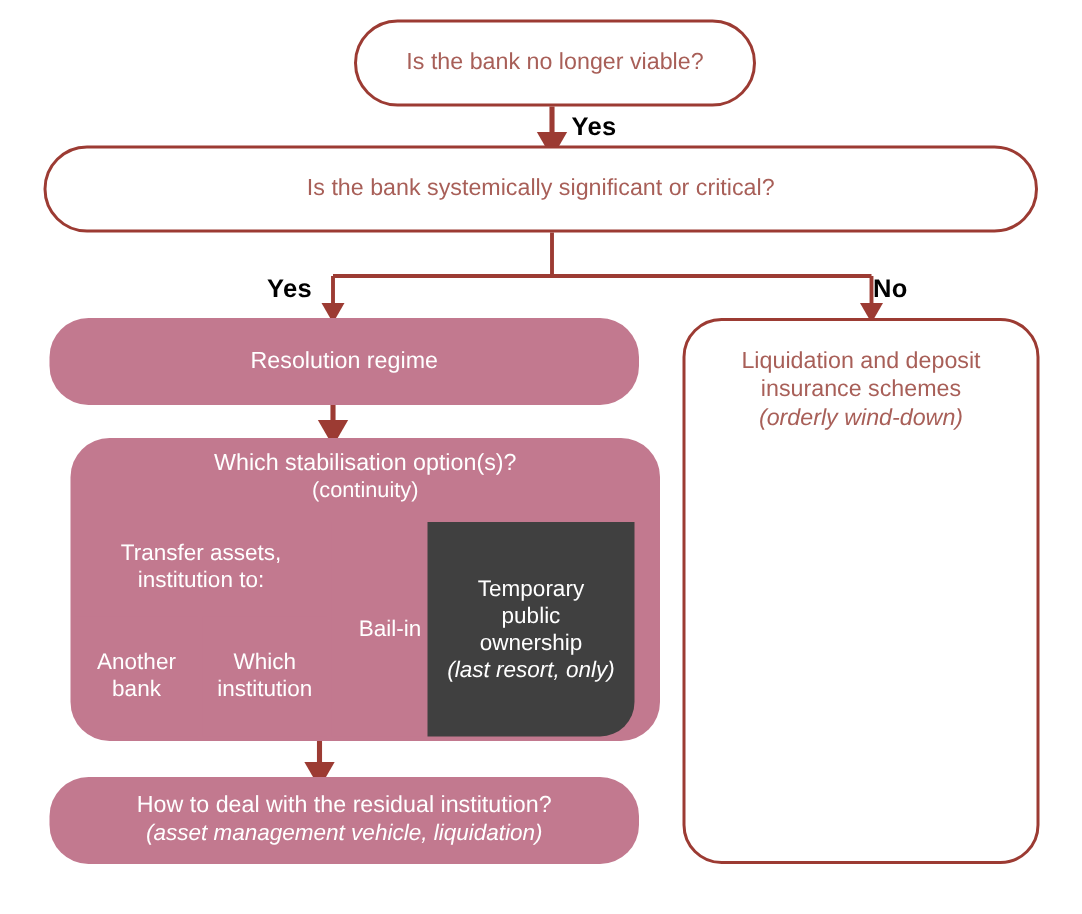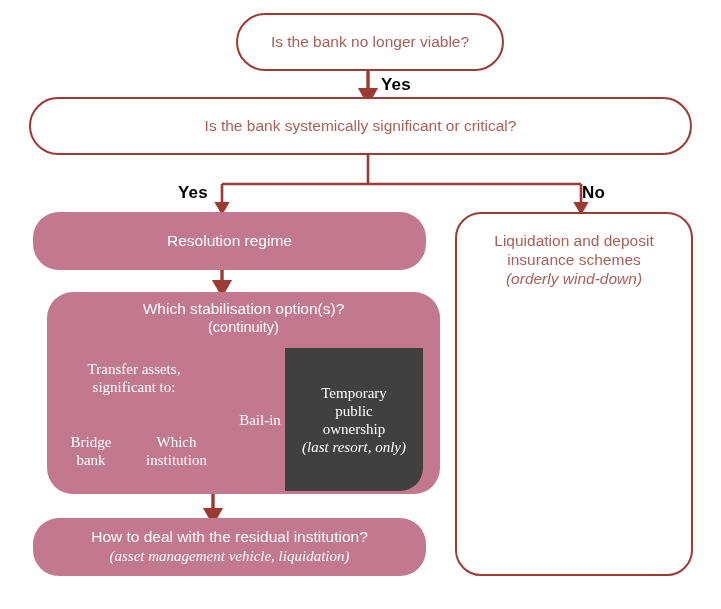--- a/index.html
+++ b/index.html
@@ -49,21 +49,20 @@
   .blue {
     background: #66ade3;
     color: #ffffff;
   }
 
   .q-text {
     font-size: 15.5px;
   }
   .small {
     font-size: 15px;
-    font-family: Liberation Serif, serif;
   }
   .ital {
     font-style: italic;
   }
 
   
   .branch-label {
     position: absolute;
     font-size: 17px;
     font-weight: bold;
@@ -170,25 +169,25 @@
 
 <div id="stab-block">
 
   <div id="stab-header">
     <span class="stab-title">Which stabilisation option(s)?</span>
     <span class="stab-sub">(continuity)</span>
   </div>
 
   <div class="cell small" id="cell-transfer">
     <span>Transfer assets,</span>
-    <span>significant to:</span>
+    <span>institution to:</span>
   </div>
 
   <div class="cell small" id="cell-another">
-    <span>Bridge</span>
+    <span>Another</span>
     <span>bank</span>
   </div>
 
   <div class="cell small" id="cell-bridge">
     <span>Which</span>
     <span>institution</span>
   </div>
 
   <div class="cell small" id="cell-bailin">
     <span>Bail-in</span>

